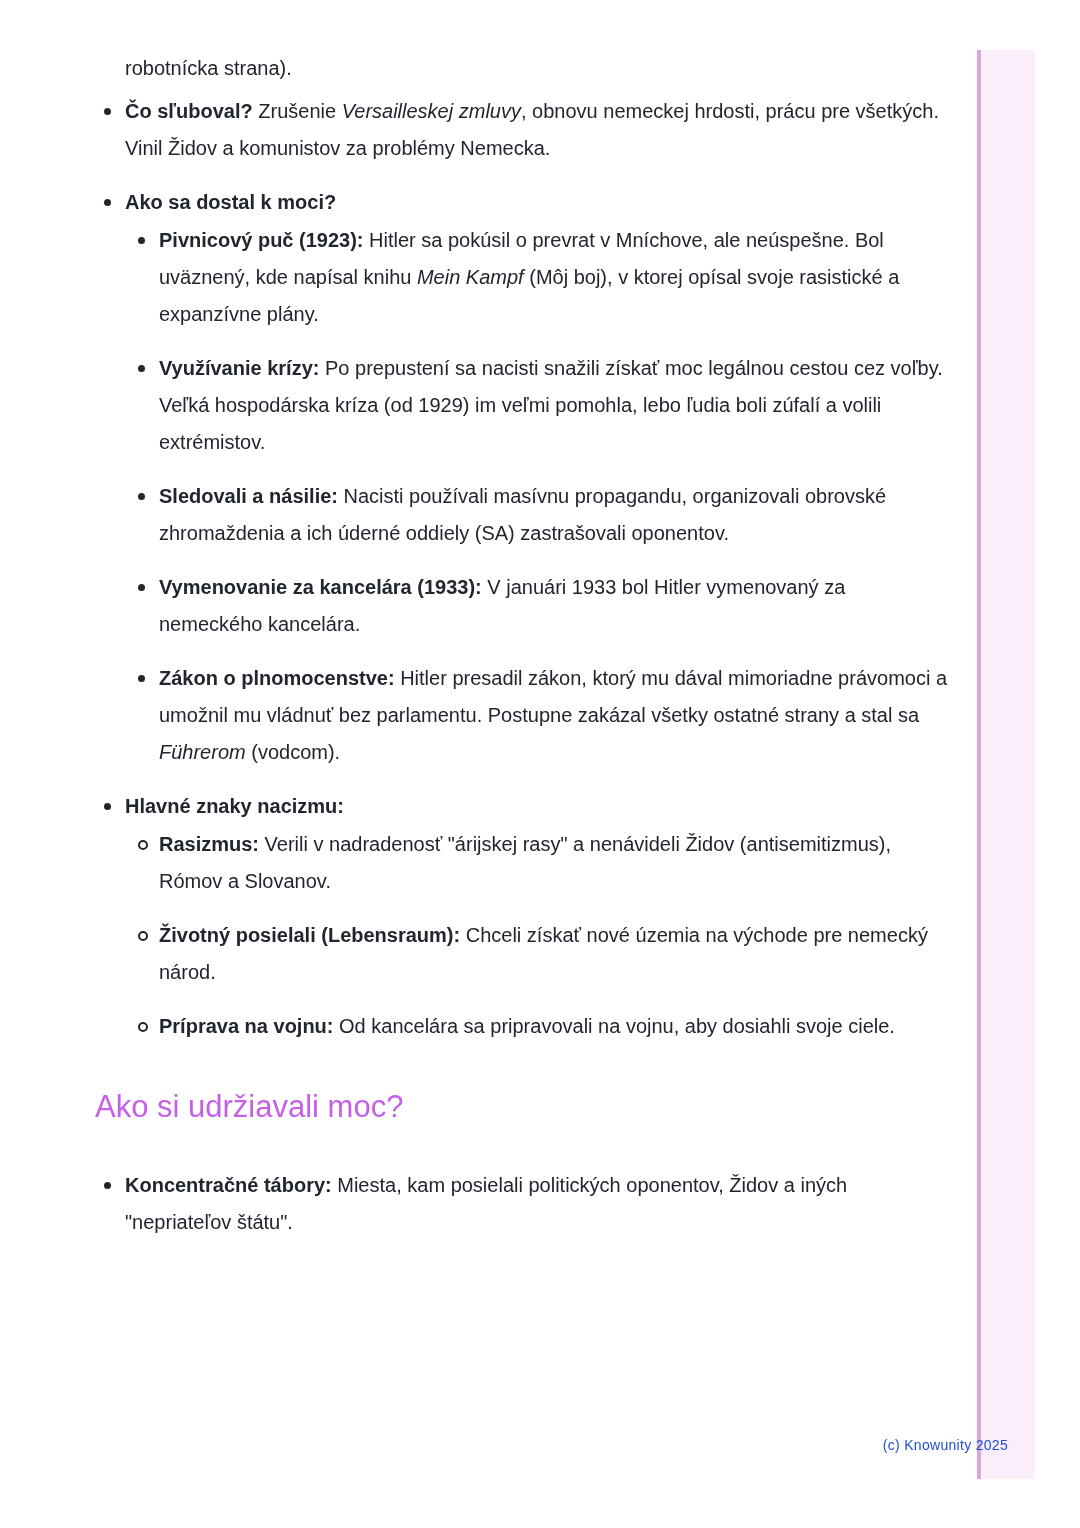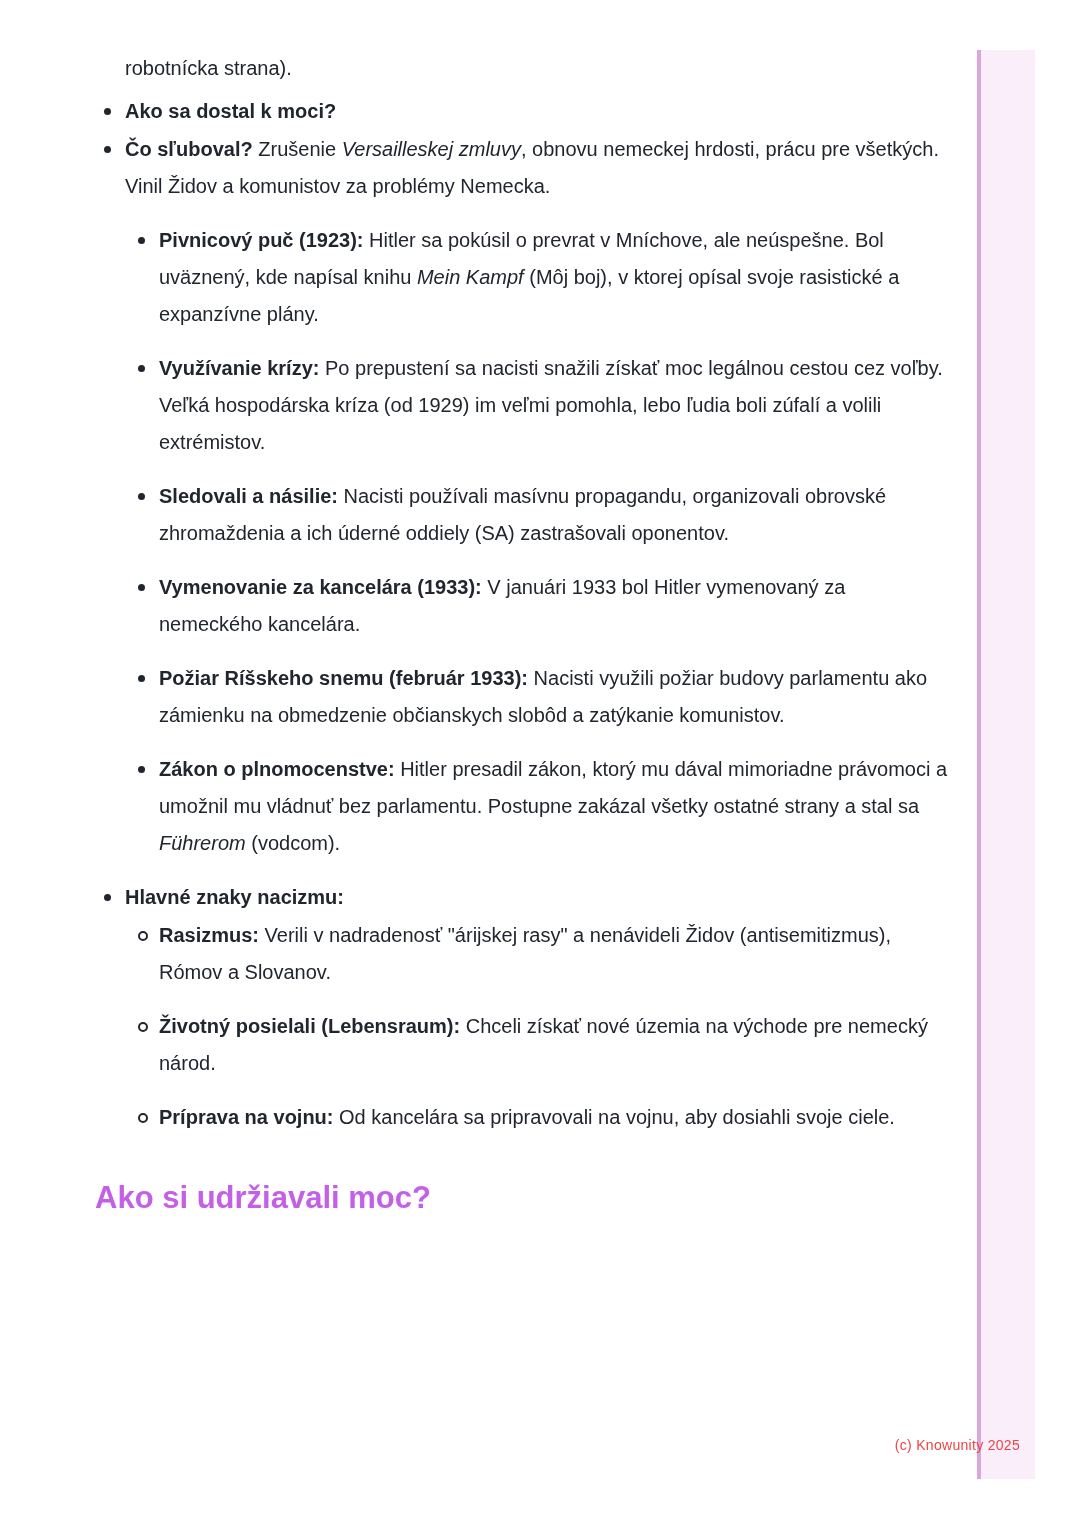--- a/index.html
+++ b/index.html
@@ -15,23 +15,23 @@
   .stripe {
     position: absolute;
     top: 50px; right: 45px;
     width: 54px; height: 1429px;
     background: #faeefa;
     border-left: 4px solid #d9a7dd;
   }
 
   .watermark {
     position: absolute;
-    top: 1437px; right: 60px;
+    top: 1437px; right: 72px;
     font-size: 14px;
-    color: #ef4444;
+    color: #1d4ed8;
     letter-spacing: 0.3px;
     z-index: 2;
     white-space: nowrap;
   }
 
   .content {
     position: absolute;
     left: 104px; top: 50px;
     width: 846px;
     font-size: 20px;
@@ -54,48 +54,48 @@
   .dot  { background: #21262e; }
   .ring { background: transparent; border: 2px solid #21262e; width: 6px; height: 6px; margin-top: 14px; }
 
   .text { flex: 1; min-width: 0; }
   .seg-b { font-weight: 700; }
   .seg-i { font-style: italic; }
   .seg-n { font-weight: 400; }
 
   .section-heading {
     font-size: 31px;
-    font-weight: 700;
+    font-weight: 400;
     color: #c45fe8;
     margin: 43px 0 42px -9px;
     line-height: 1.2;
   }
 </style>
 </head>
 <body>
 
 <div class="page">
   <aside class="stripe"></aside>
   <div class="watermark">(c) Knowunity 2025</div>
 
   <main class="content">
     <p class="continuation">robotnícka strana).</p>
 
     <div class="list">
+        <div class="item level1">
+          <span class="marker">
+            <span class="dot"></span>
+          </span>
+          <span class="text"><span class="seg-b">Čo sľuboval? </span><span class="seg-n">Zrušenie </span><span class="seg-i">Versailleskej zmluvy</span><span class="seg-n">, obnovu nemeckej hrdosti, prácu pre všetkých. Vinil Židov a komunistov za problémy Nemecka.</span></span>
+        </div>
         <div class="item level1 parent">
           <span class="marker">
             <span class="dot"></span>
           </span>
           <span class="text"><span class="seg-b">Ako sa dostal k moci?</span></span>
-        </div>
-        <div class="item level1">
-          <span class="marker">
-            <span class="dot"></span>
-          </span>
-          <span class="text"><span class="seg-b">Čo sľuboval? </span><span class="seg-n">Zrušenie </span><span class="seg-i">Versailleskej zmluvy</span><span class="seg-n">, obnovu nemeckej hrdosti, prácu pre všetkých. Vinil Židov a komunistov za problémy Nemecka.</span></span>
         </div>
         <div class="item level2">
           <span class="marker">
             <span class="dot"></span>
           </span>
           <span class="text"><span class="seg-b">Pivnicový puč (1923): </span><span class="seg-n">Hitler sa pokúsil o prevrat v Mníchove, ale neúspešne. Bol uväznený, kde napísal knihu </span><span class="seg-i">Mein Kampf</span><span class="seg-n"> (Môj boj), v ktorej opísal svoje rasistické a expanzívne plány.</span></span>
         </div>
         <div class="item level2">
           <span class="marker">
             <span class="dot"></span>
@@ -106,26 +106,20 @@
           <span class="marker">
             <span class="dot"></span>
           </span>
           <span class="text"><span class="seg-b">Sledovali a násilie: </span><span class="seg-n">Nacisti používali masívnu propagandu, organizovali obrovské zhromaždenia a ich úderné oddiely (SA) zastrašovali oponentov.</span></span>
         </div>
         <div class="item level2">
           <span class="marker">
             <span class="dot"></span>
           </span>
           <span class="text"><span class="seg-b">Vymenovanie za kancelára (1933): </span><span class="seg-n">V januári 1933 bol Hitler vymenovaný za nemeckého kancelára.</span></span>
-        </div>
-        <div class="item level2">
-          <span class="marker">
-            <span class="dot"></span>
-          </span>
-          <span class="text"><span class="seg-b">Požiar Ríšskeho snemu (február 1933): </span><span class="seg-n">Nacisti využili požiar budovy parlamentu ako zámienku na obmedzenie občianskych slobôd a zatýkanie komunistov.</span></span>
         </div>
         <div class="item level2">
           <span class="marker">
             <span class="dot"></span>
           </span>
           <span class="text"><span class="seg-b">Zákon o plnomocenstve: </span><span class="seg-n">Hitler presadil zákon, ktorý mu dával mimoriadne právomoci a umožnil mu vládnuť bez parlamentu. Postupne zakázal všetky ostatné strany a stal sa </span><span class="seg-i">Führerom</span><span class="seg-n"> (vodcom).</span></span>
         </div>
         <div class="item level1 parent">
           <span class="marker">
             <span class="dot"></span>
@@ -148,15 +142,21 @@
           <span class="marker">
             <span class="ring"></span>
           </span>
           <span class="text"><span class="seg-b">Príprava na vojnu: </span><span class="seg-n">Od kancelára sa pripravovali na vojnu, aby dosiahli svoje ciele.</span></span>
         </div>
       </div>
 
     <h1 class="section-heading">Ako si udržiavali moc?</h1>
 
     <div class="list">
+        <div class="item level1">
+          <span class="marker">
+            <span class="dot"></span>
+          </span>
+          <span class="text"><span class="seg-b">Koncentračné tábory: </span><span class="seg-n">Miesta, kam posielali politických oponentov, Židov a iných "nepriateľov štátu".</span></span>
+        </div>
       </div>
   </main>
 </div>
 
 </body></html>

